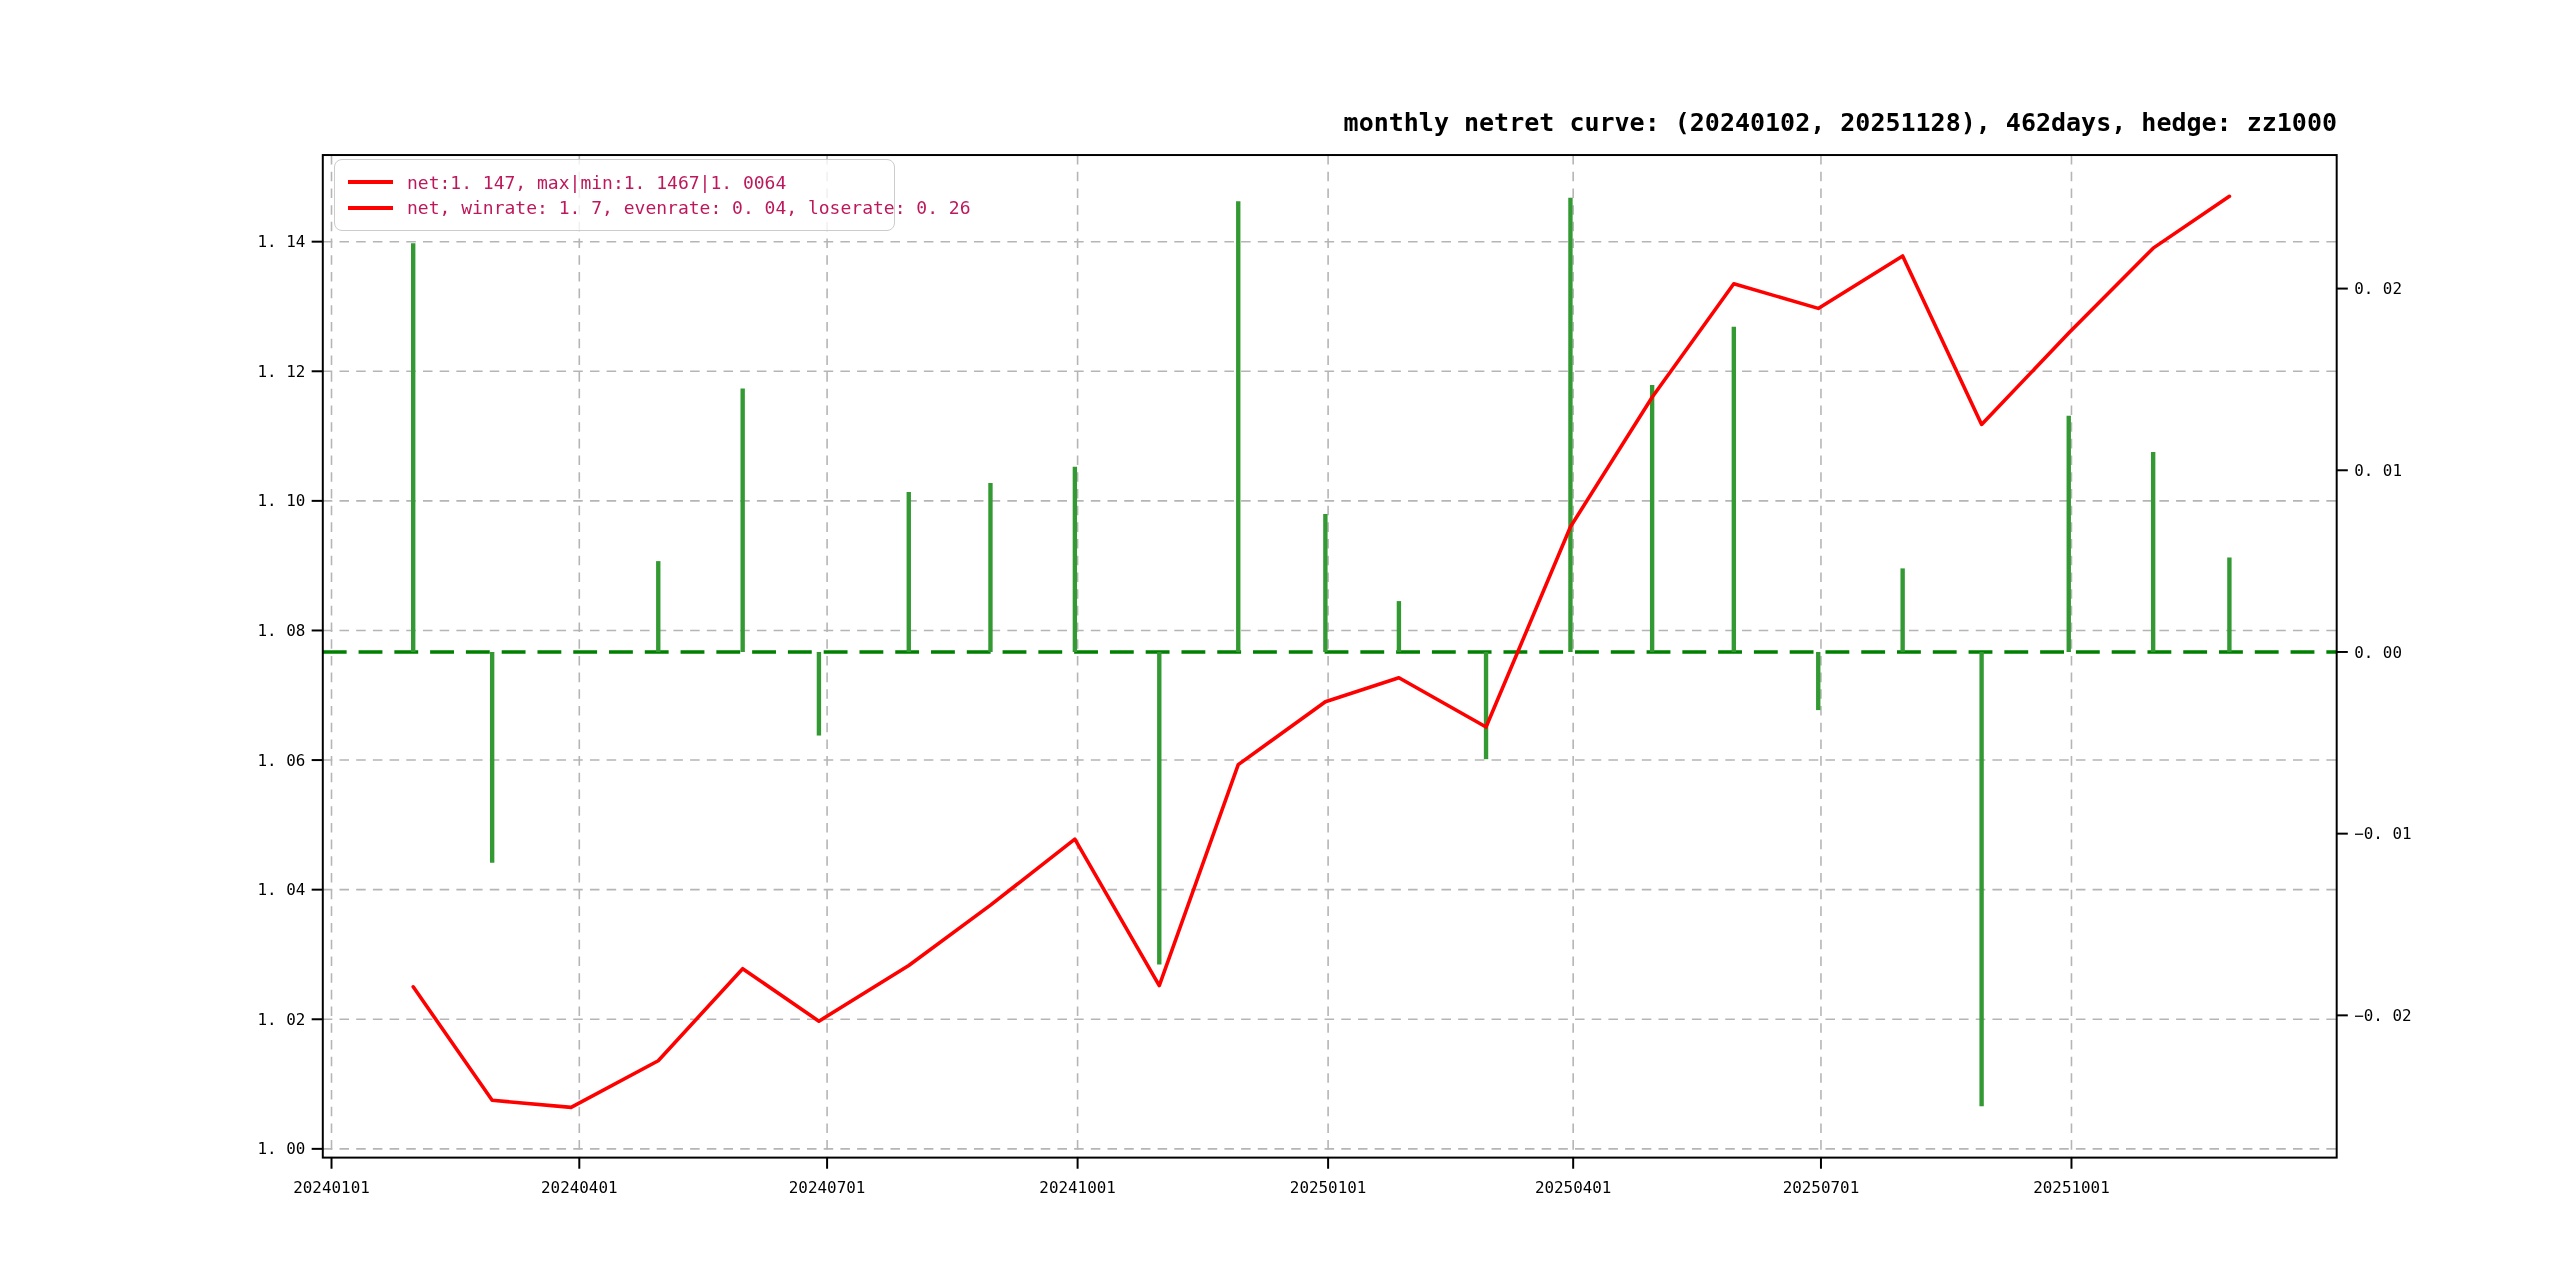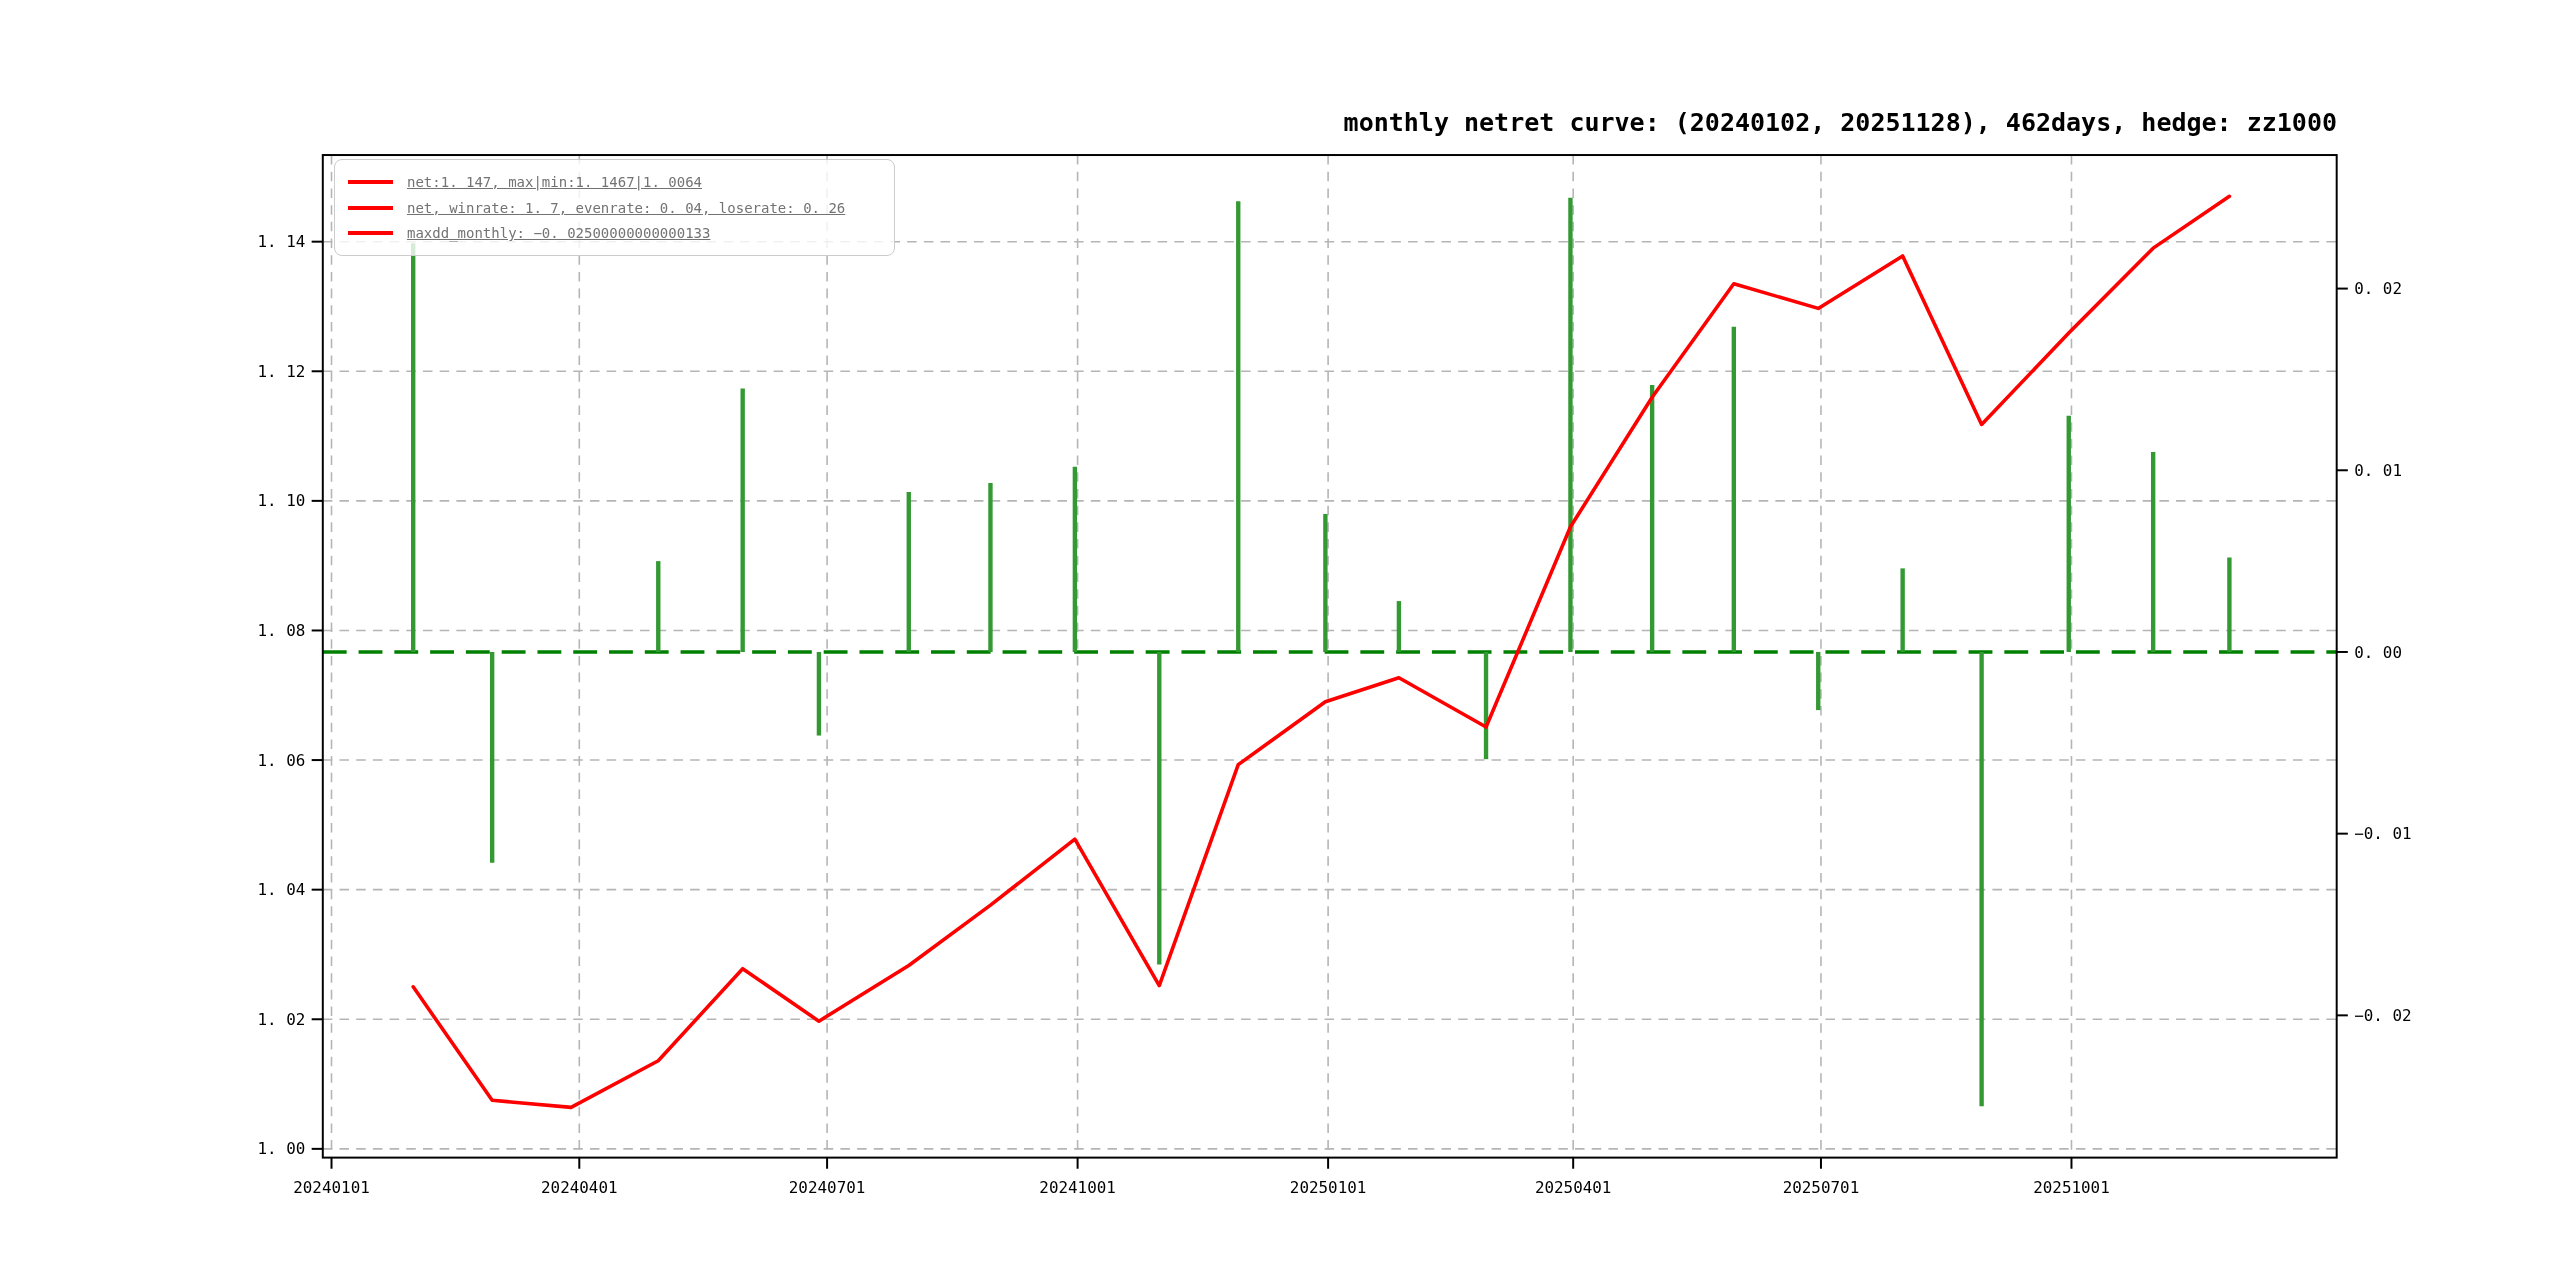--- a/index.html
+++ b/index.html
@@ -56,24 +56,23 @@
   }
   .legend-swatch {
     display: inline-block;
     width: 45px;
     height: 4px;
     background: #ff0000;
     margin-right: 14.3px;
     flex: 0 0 auto;
   }
   .legend-label {
-    font-size: 14px;
-    color: #737373;
+    font-size: 18px;
+    color: #be185d;
     white-space: pre;
-    text-decoration: underline;
   }
   text.tick-label {
     font-family: "DejaVu Sans Mono", "Liberation Mono", monospace;
     font-size: 20px;
     fill: #000000;
     white-space: pre;
   }
 </style>
 </head>
 <body>
@@ -170,20 +169,16 @@
 
   <div class="legend">
     <div class="legend-row">
       <span class="legend-swatch"></span>
       <span class="legend-label">net:1. 147, max|min:1. 1467|1. 0064</span>
     </div>
     <div class="legend-row">
       <span class="legend-swatch"></span>
       <span class="legend-label">net, winrate: 1. 7, evenrate: 0. 04, loserate: 0. 26</span>
     </div>
-    <div class="legend-row">
-      <span class="legend-swatch"></span>
-      <span class="legend-label">maxdd_monthly: −0. 02500000000000133</span>
-    </div>
   </div>
 
 </div>
 
 
 </body></html>

